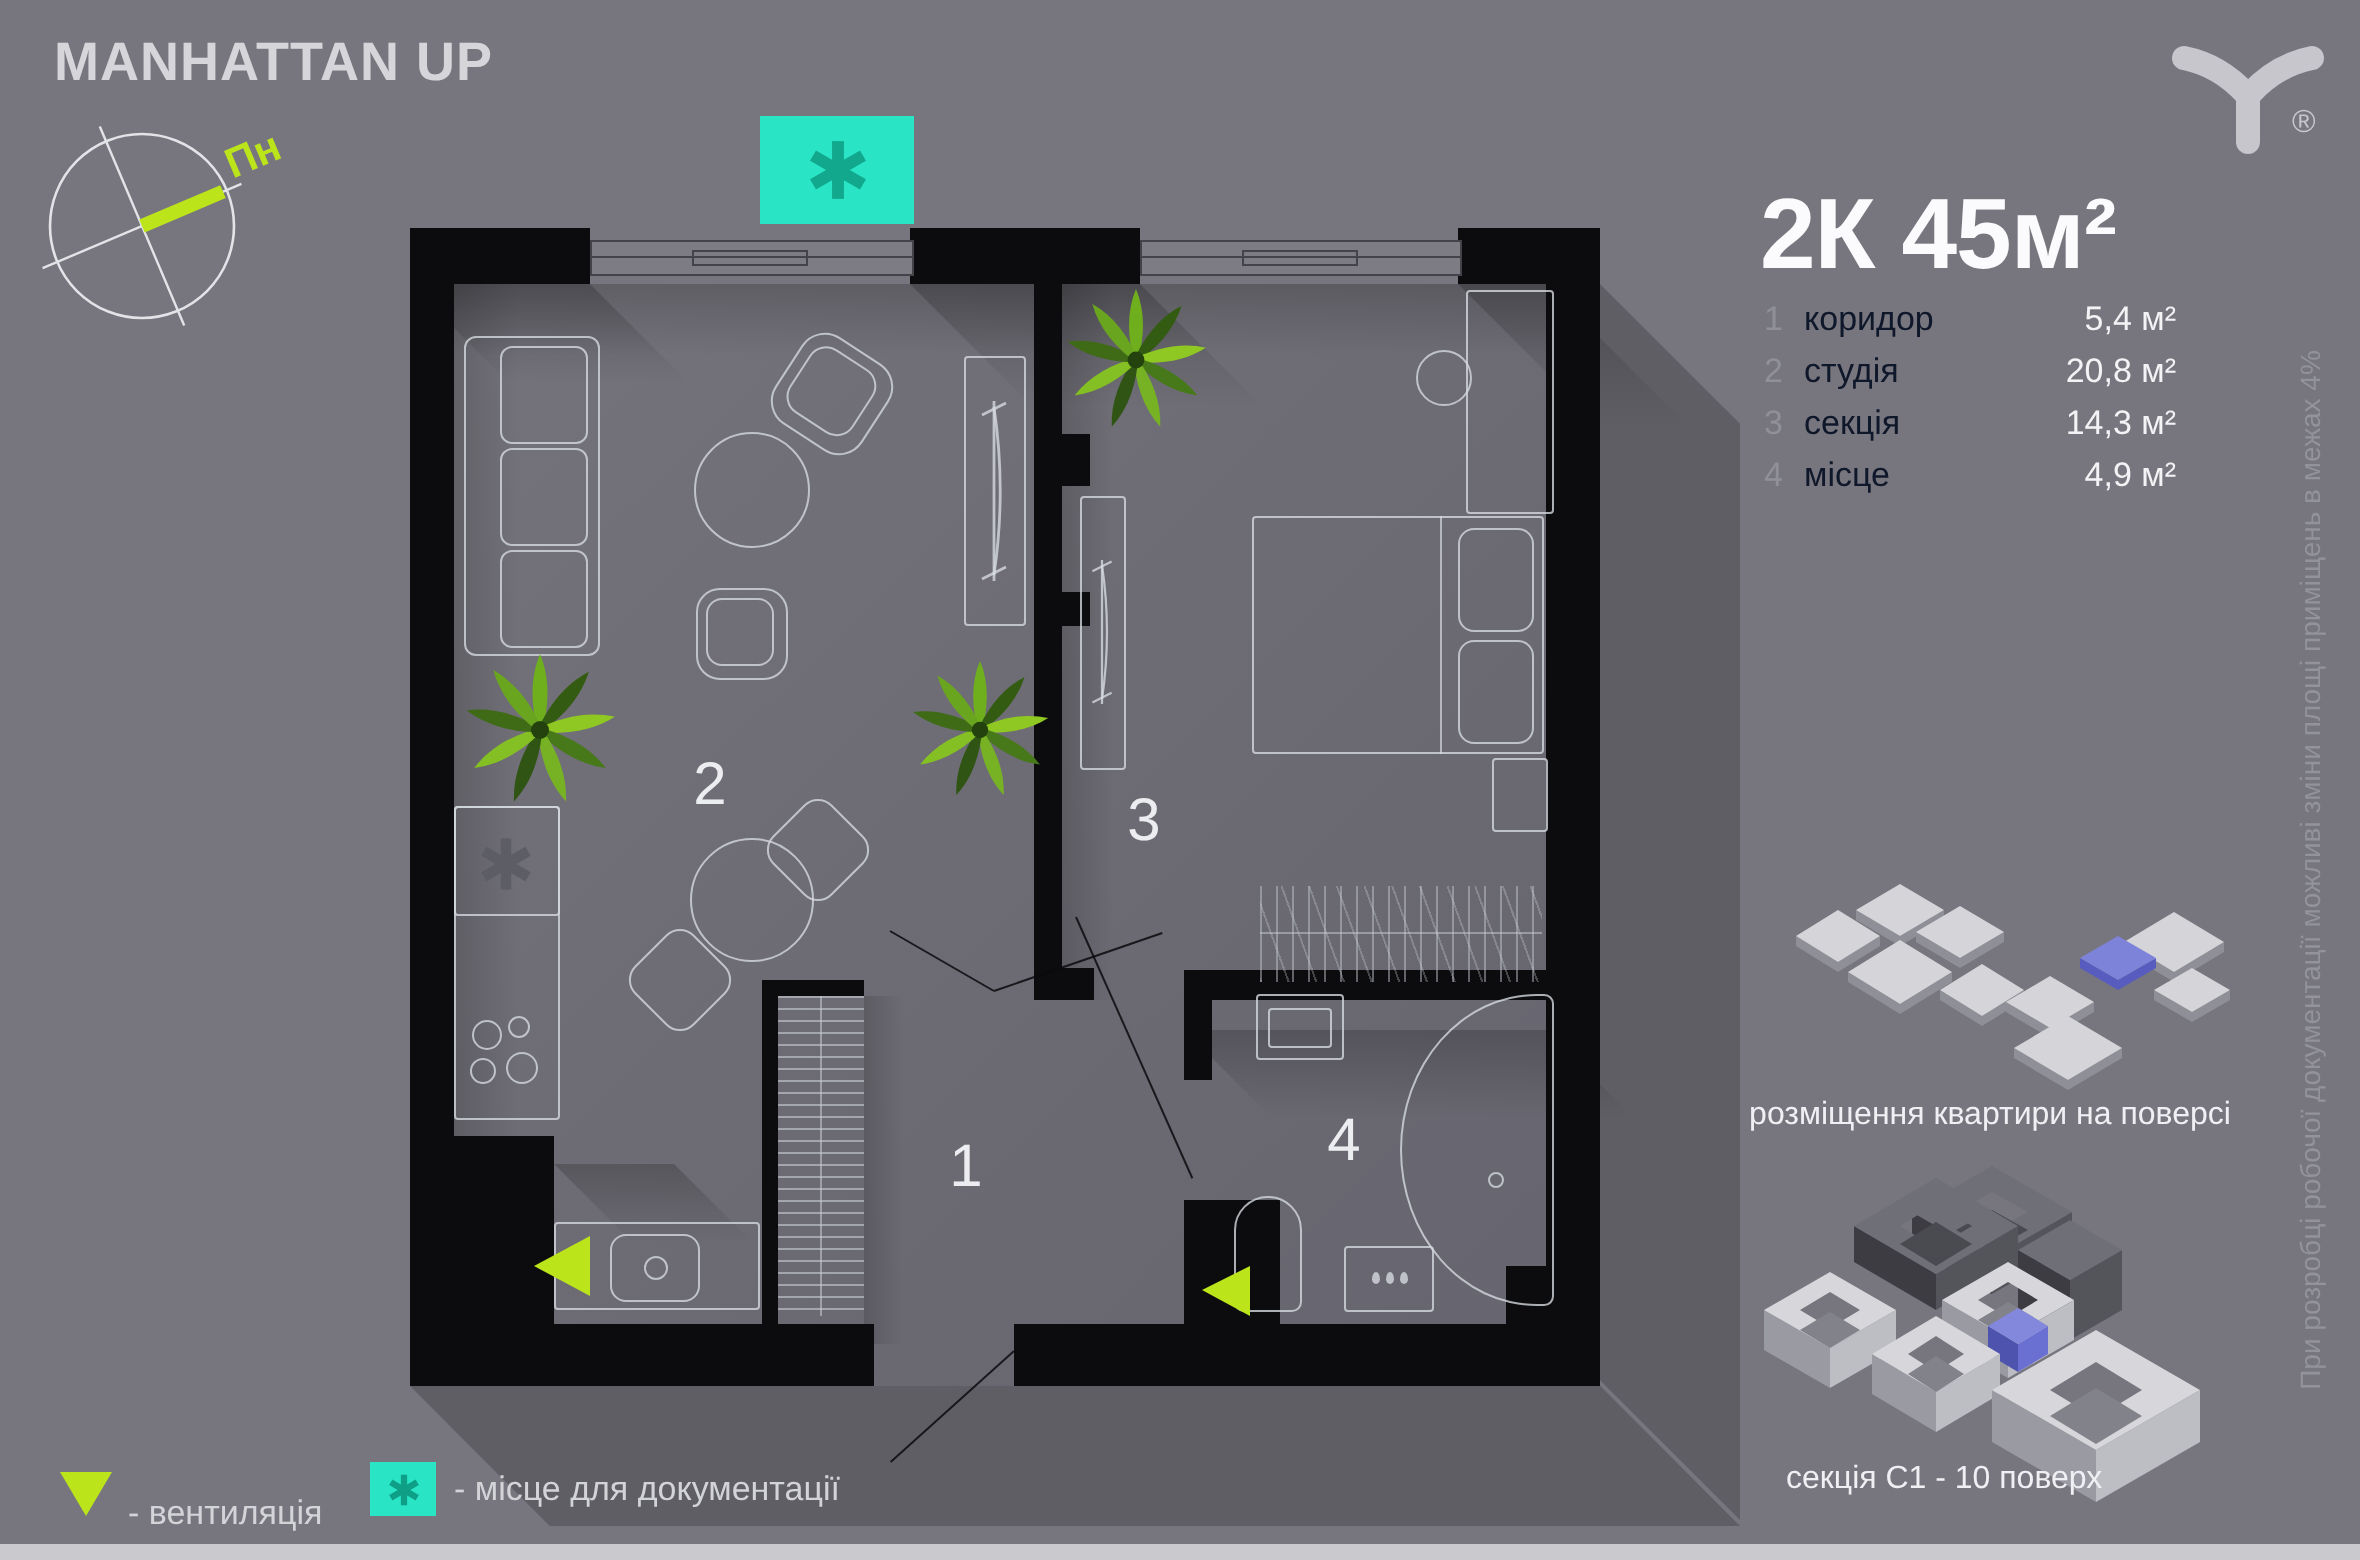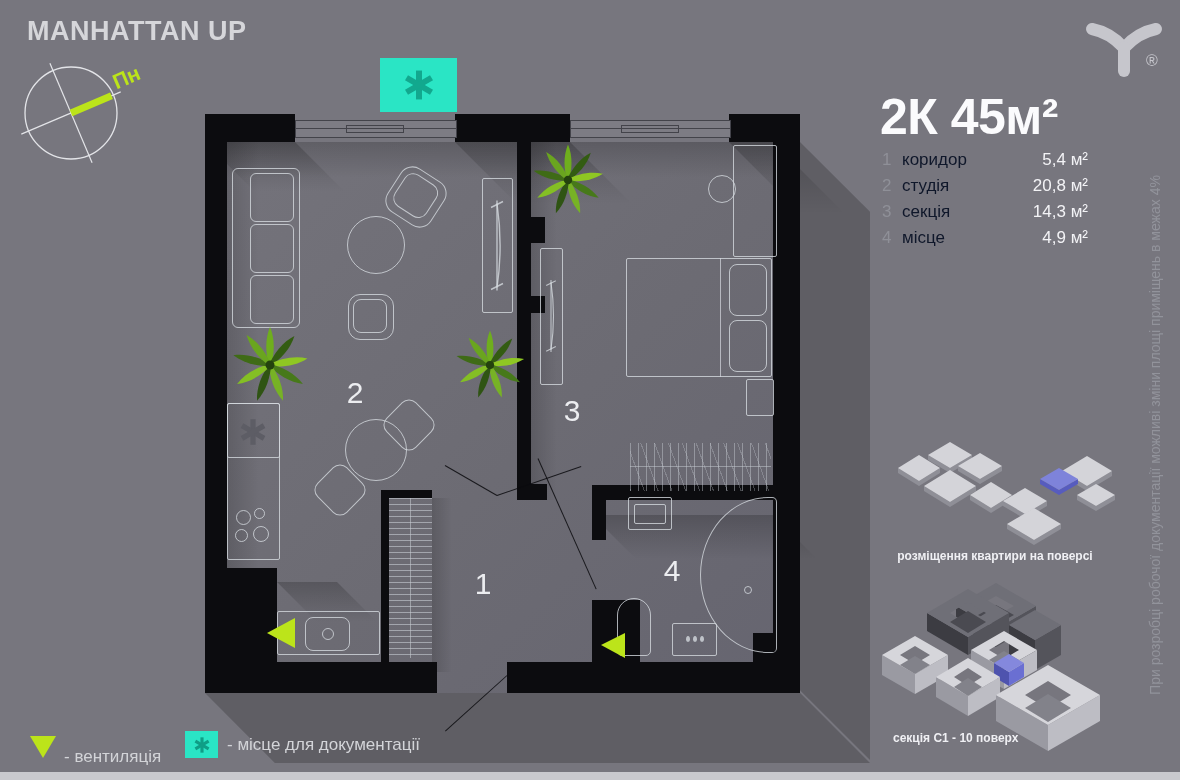--- a/index.html
+++ b/index.html
@@ -9,21 +9,21 @@
   
   .brand{left:27px;top:16px;font-size:27px;font-weight:600;letter-spacing:.5px;color:#d6d6da;}
   .apt-title{left:880px;top:88px;font-size:50px;font-weight:700;color:#fbfbfd;letter-spacing:-.5px;}
   .legend-rows{left:882px;top:150px;width:206px;font-size:17px;}
   .lrow{display:flex;align-items:baseline;height:26px;}
   .lnum{width:20px;color:#8f9098;}
   .lname{flex:1;color:#0f172a;}
   .lval{color:#f3f3f6;font-weight:500;}
   .vtext{left:855px;top:427px;width:600px;text-align:center;transform:rotate(-90deg);
          font-size:14px;color:#92939b;}
-  .cap{font-size:12px;color:#f0f0f4;font-weight:bold;}
+  .cap{font-size:16px;color:#f0f0f4;}
   .blegend{font-size:17px;color:#d3d4d8;}
   
   #plan{left:205px;top:114px;width:595px;height:579px;position:absolute;}
   .floor{position:absolute;left:22px;top:28px;width:546px;height:551px;
          background:linear-gradient(135deg,#74737b 0%,#6c6b73 55%,#666570 100%);}
   .w{position:absolute;background:#0c0c0f;}
   .win{position:absolute;background:#7d7c84;border:1px solid #43434a;}
   .winline{position:absolute;left:0;right:0;top:7px;height:1px;background:#43434a;}
   .winhandle{position:absolute;top:4px;height:6px;width:56px;border:1px solid #43434a;}
   .o{position:absolute;border:1px solid rgba(213,217,223,.8);border-radius:2px;box-sizing:border-box;}

